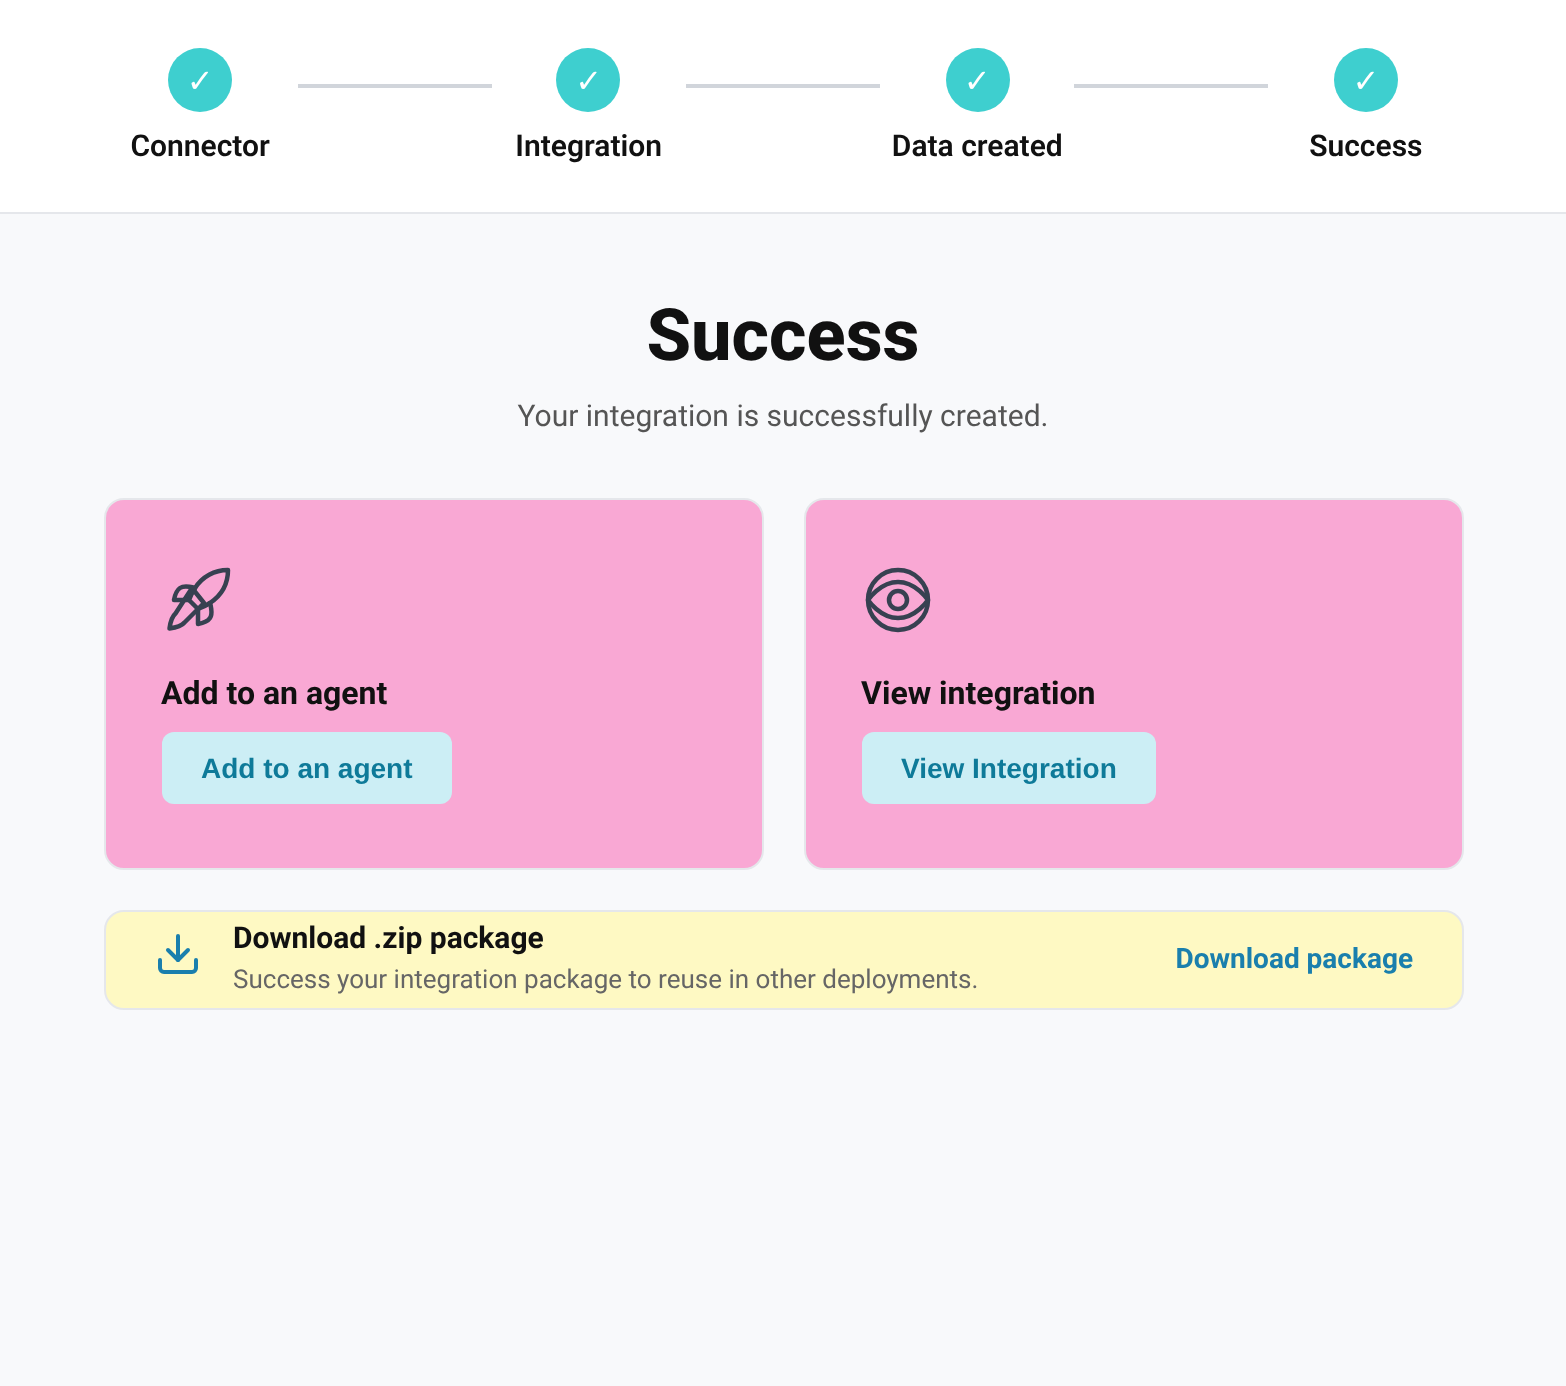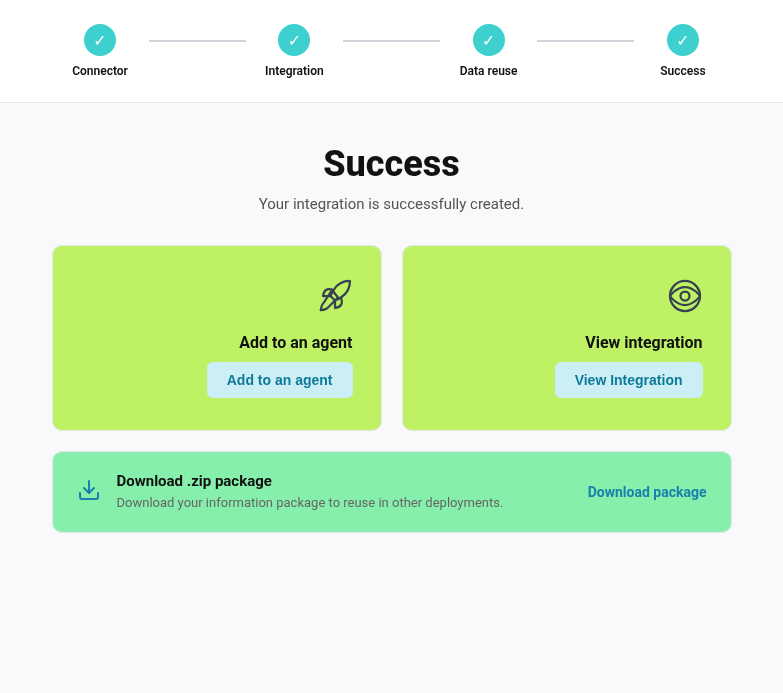--- a/index.html
+++ b/index.html
@@ -41,21 +41,21 @@
       background: #3ecfcf;
       display: flex;
       align-items: center;
       justify-content: center;
       color: #fff;
       font-size: 16px;
       z-index: 1;
     }
     .step-label {
       margin-top: 8px;
-      font-size: 12px;
+      font-size: 15px;
       font-weight: 600;
       color: #111;
     }
     .step-connector {
       flex: 1;
       height: 2px;
       background: #d1d5db;
       margin-bottom: 20px;
     }
 
@@ -82,28 +82,28 @@
 
     
     .cards-row {
       display: flex;
       gap: 20px;
       width: 100%;
       max-width: 680px;
       margin-bottom: 20px;
     }
     .card {
-      background: #bef264;
+      background: #f9a8d4;
       border: 1px solid #e5e7eb;
       border-radius: 10px;
       flex: 1;
       padding: 32px 28px;
       display: flex;
       flex-direction: column;
-      align-items: flex-end;
+      align-items: flex-start;
       text-align: center;
     }
     .card-icon {
       font-size: 32px;
       margin-bottom: 14px;
       color: #374151;
       line-height: 1;
     }
     .card-title {
       font-size: 16px;
@@ -124,26 +124,26 @@
       border-radius: 6px;
       padding: 10px 20px;
       font-size: 14px;
       font-weight: 600;
       cursor: pointer;
       transition: background 0.15s;
     }
 
     
     .download-card {
-      background: #86efac;
+      background: #fef9c3;
       border: 1px solid #e5e7eb;
       border-radius: 10px;
       width: 100%;
       max-width: 680px;
-      padding: 20px 24px;
+      padding: 4px 24px;
       display: flex;
       align-items: center;
       gap: 16px;
     }
     .download-icon-wrap {
       color: #1a7fad;
       font-size: 22px;
       flex-shrink: 0;
     }
     .download-text {
@@ -187,21 +187,21 @@
       <span class="step-label">Connector</span>
     </div>
     <div class="step-connector"></div>
     <div class="step">
       <div class="step-circle">✓</div>
       <span class="step-label">Integration</span>
     </div>
     <div class="step-connector"></div>
     <div class="step">
       <div class="step-circle">✓</div>
-      <span class="step-label">Data reuse</span>
+      <span class="step-label">Data created</span>
     </div>
     <div class="step-connector"></div>
     <div class="step">
       <div class="step-circle">✓</div>
       <span class="step-label">Success</span>
     </div>
   </div>
 </div>
 
 <div class="main">
@@ -239,17 +239,17 @@
   <div class="download-card">
     <div class="download-icon-wrap">
       <svg width="24" height="24" viewBox="0 0 24 24" fill="none" stroke="#1a7fad" stroke-width="2" stroke-linecap="round" stroke-linejoin="round">
         <path d="M21 15v4a2 2 0 0 1-2 2H5a2 2 0 0 1-2-2v-4"></path>
         <polyline points="7 10 12 15 17 10"></polyline>
         <line x1="12" y1="15" x2="12" y2="3"></line>
       </svg>
     </div>
     <div class="download-text">
       <div class="download-title">Download .zip package</div>
-      <div class="download-desc">Download your information package to reuse in other deployments.</div>
+      <div class="download-desc">Success your integration package to reuse in other deployments.</div>
     </div>
     <a class="download-link" href="#">Download package</a>
   </div>
 </div>
 
 </body></html>

